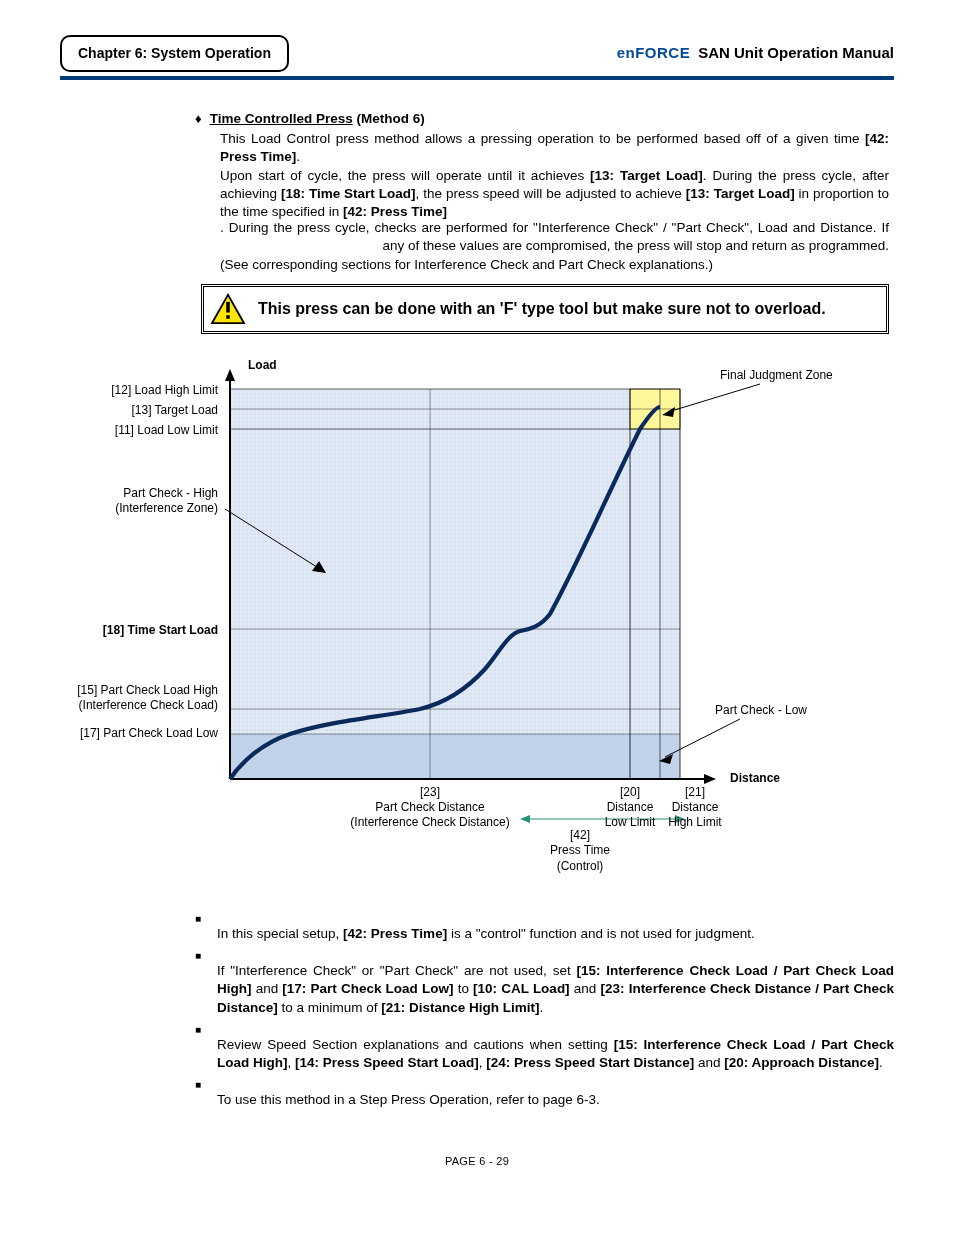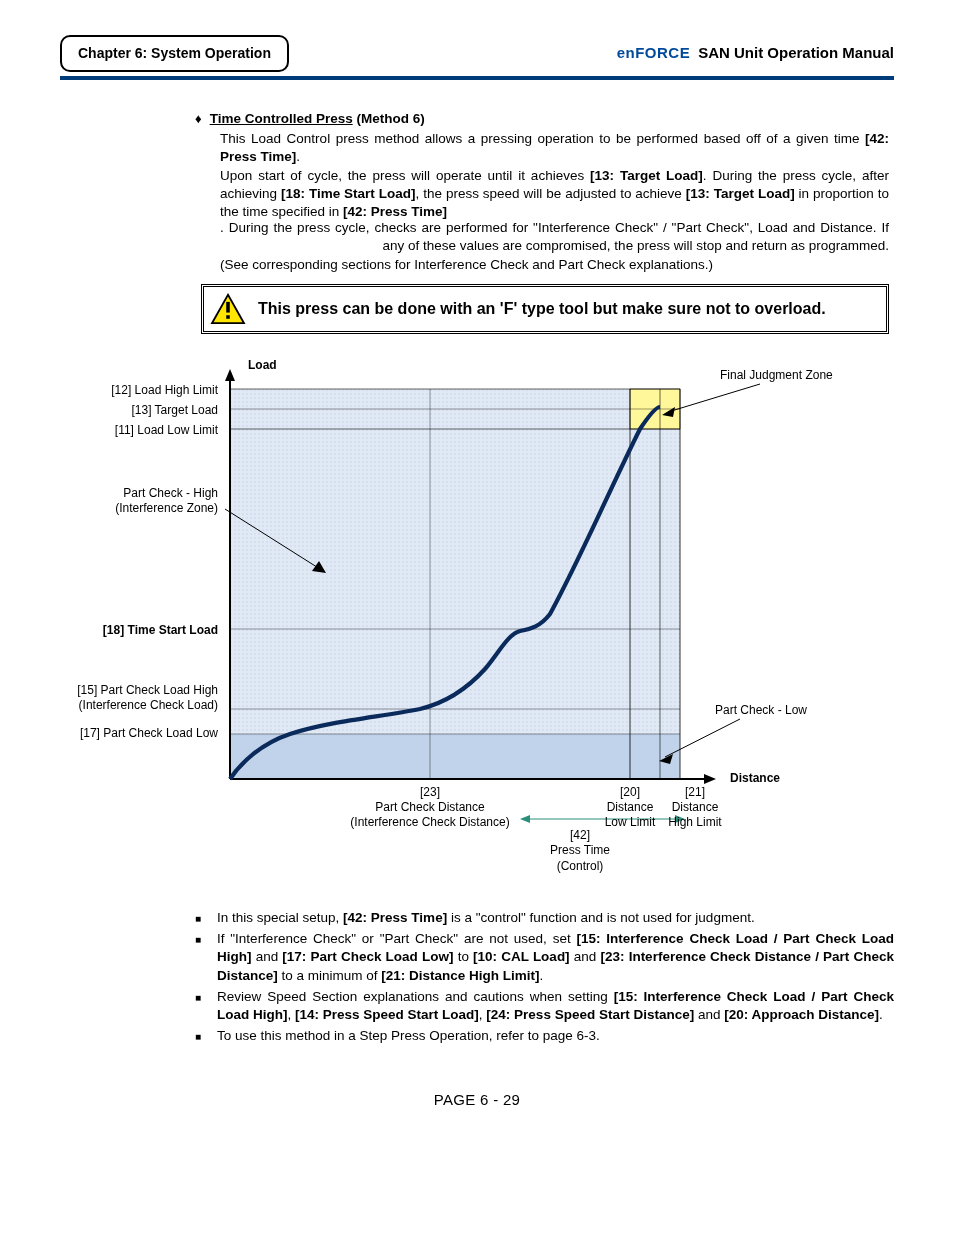--- a/index.html
+++ b/index.html
@@ -61,22 +61,22 @@
     font-weight: bold;
     font-size: 16px;
   }
   .warn-tri { width: 36px; height: 32px; flex: 0 0 36px; }
   .figure-wrap { margin: 10px 0 20px -60px; position: relative; height: 540px; }
   .figure-svg { position: absolute; left: 0; top: 0; }
   .notes { padding-left: 135px; }
   .notes ul { list-style: none; }
   .notes li { display: flex; gap: 10px; margin-bottom: 3px; }
   .notes li .bullet { flex: 0 0 12px; font-size: 10px; padding-top: 3px; }
-  .notes li .txt { flex: 1; text-align: justify; }
-  .page-footer { text-align: center; font-size: 15px; margin-top: 45px; letter-spacing: 0.3px; }
+  .notes li .txt { flex: 1; text-align: justify; margin-top: 16px; }
+  .page-footer { text-align: center; font-size: 11px; margin-top: 45px; letter-spacing: 0.3px; }
   .b { font-weight: bold; }
   text { font-family: Arial, sans-serif; }
 </style>
 </head>
 <body>
 
 <div class="header-row">
   <div class="chapter-box">Chapter 6: System Operation</div>
   <div class="manual-title">
     <span class="logo">enFORCE</span>

